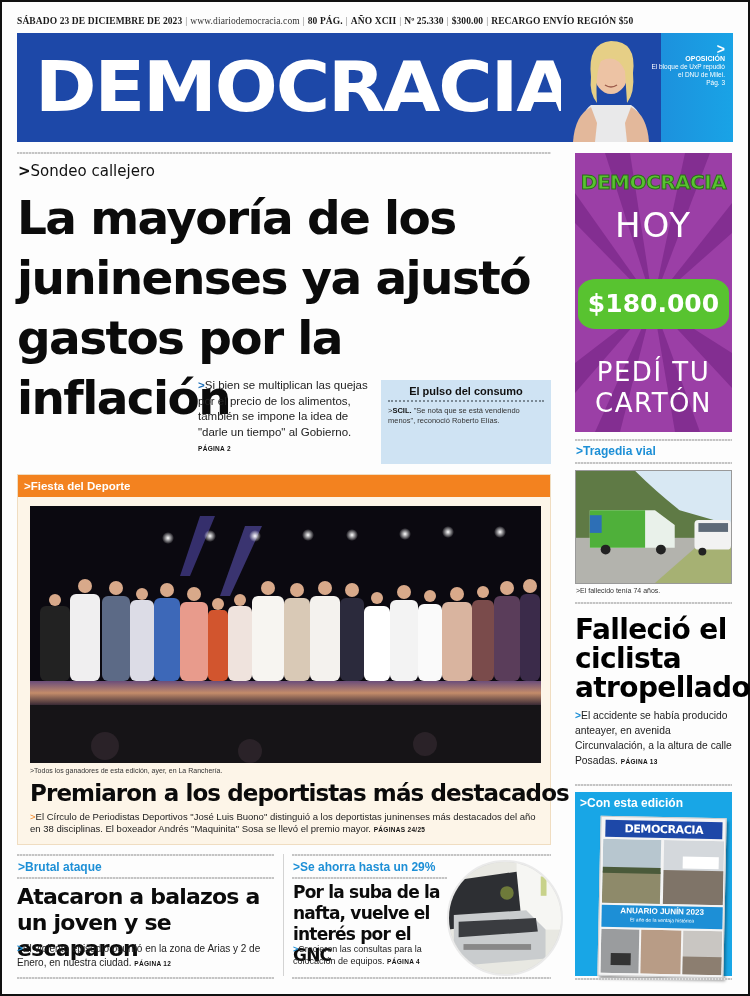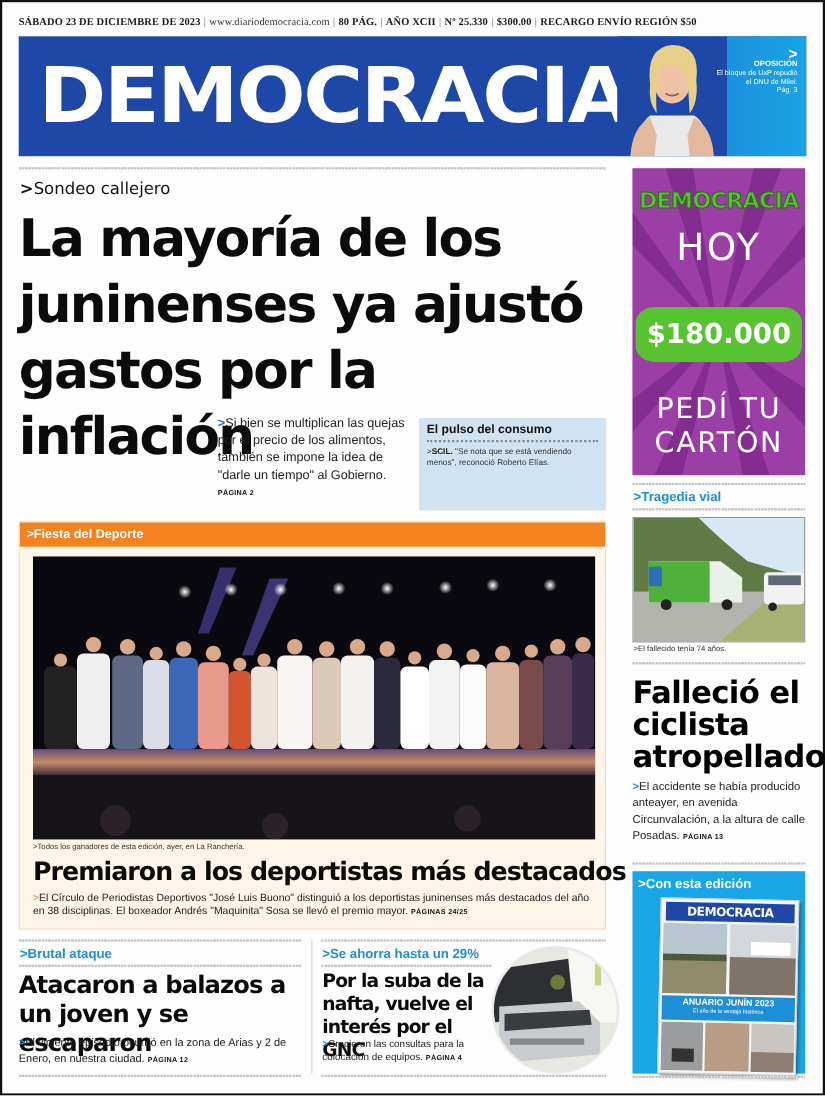--- a/index.html
+++ b/index.html
@@ -26,21 +26,21 @@
 
   
   .kicker-main { position: absolute; left: 16px; top: 160px; font-size: 15px; color: #111; font-family: "DejaVu Sans", sans-serif; }
   .kicker-main b { font-weight: bold; }
   .headline { position: absolute; left: 15px; top: 186px; width: 545px; font-family: "DejaVu Sans", sans-serif; font-weight: bold; font-size: 47px; line-height: 60px; letter-spacing: -1.6px; color: #0b0b0b; }
   .lead { position: absolute; font-size: 11.5px; line-height: 15.5px; color: #222; }
   .lead .arrow { color: #1e6fb8; font-weight: bold; }
   .pg { font-size: 6.5px; font-weight: bold; letter-spacing: 0.3px; color: #111; }
 
   .pulse { position: absolute; left: 379px; top: 378px; width: 170px; height: 84px; background: #cfe3f3; padding: 5px 7px; }
-  .pulse h4 { font-size: 11px; font-weight: bold; color: #111; padding-bottom: 3px; border-bottom: 2px dotted #7b8a96; margin-bottom: 4px; }
+  .pulse h4 { font-size: 11px; font-weight: bold; color: #111; padding-bottom: 3px; border-bottom: 2px dotted #7b8a96; margin-bottom: 4px; text-align: center; }
   .pulse p { font-size: 7.5px; line-height: 10px; color: #333; margin-bottom: 3px; }
   .pulse p b { color: #111; }
 
   
   .sports { position: absolute; left: 15px; top: 472px; width: 534px; height: 371px; background: #fdf5e8; border: 1px solid #f0ddc1; }
   .sports-bar { height: 22px; background: #f3821f; color: #fff; font-size: 11.5px; line-height: 22px; padding-left: 6px; font-weight: bold; }
   .sports-photo { position: absolute; left: 12px; top: 31px; width: 511px; height: 257px; background: #0b0a10; overflow: hidden; }
   .sports-caption { position: absolute; left: 12px; top: 292px; font-size: 7px; color: #333; }
   .sports-headline { position: absolute; left: 12px; top: 305px; font-family: "DejaVu Sans", sans-serif; font-weight: bold; font-size: 23px; letter-spacing: -0.9px; color: #0b0b0b; white-space: nowrap; }
   .sports-lead { position: absolute; left: 12px; top: 336px; width: 510px; font-size: 9.5px; line-height: 12px; color: #222; }

